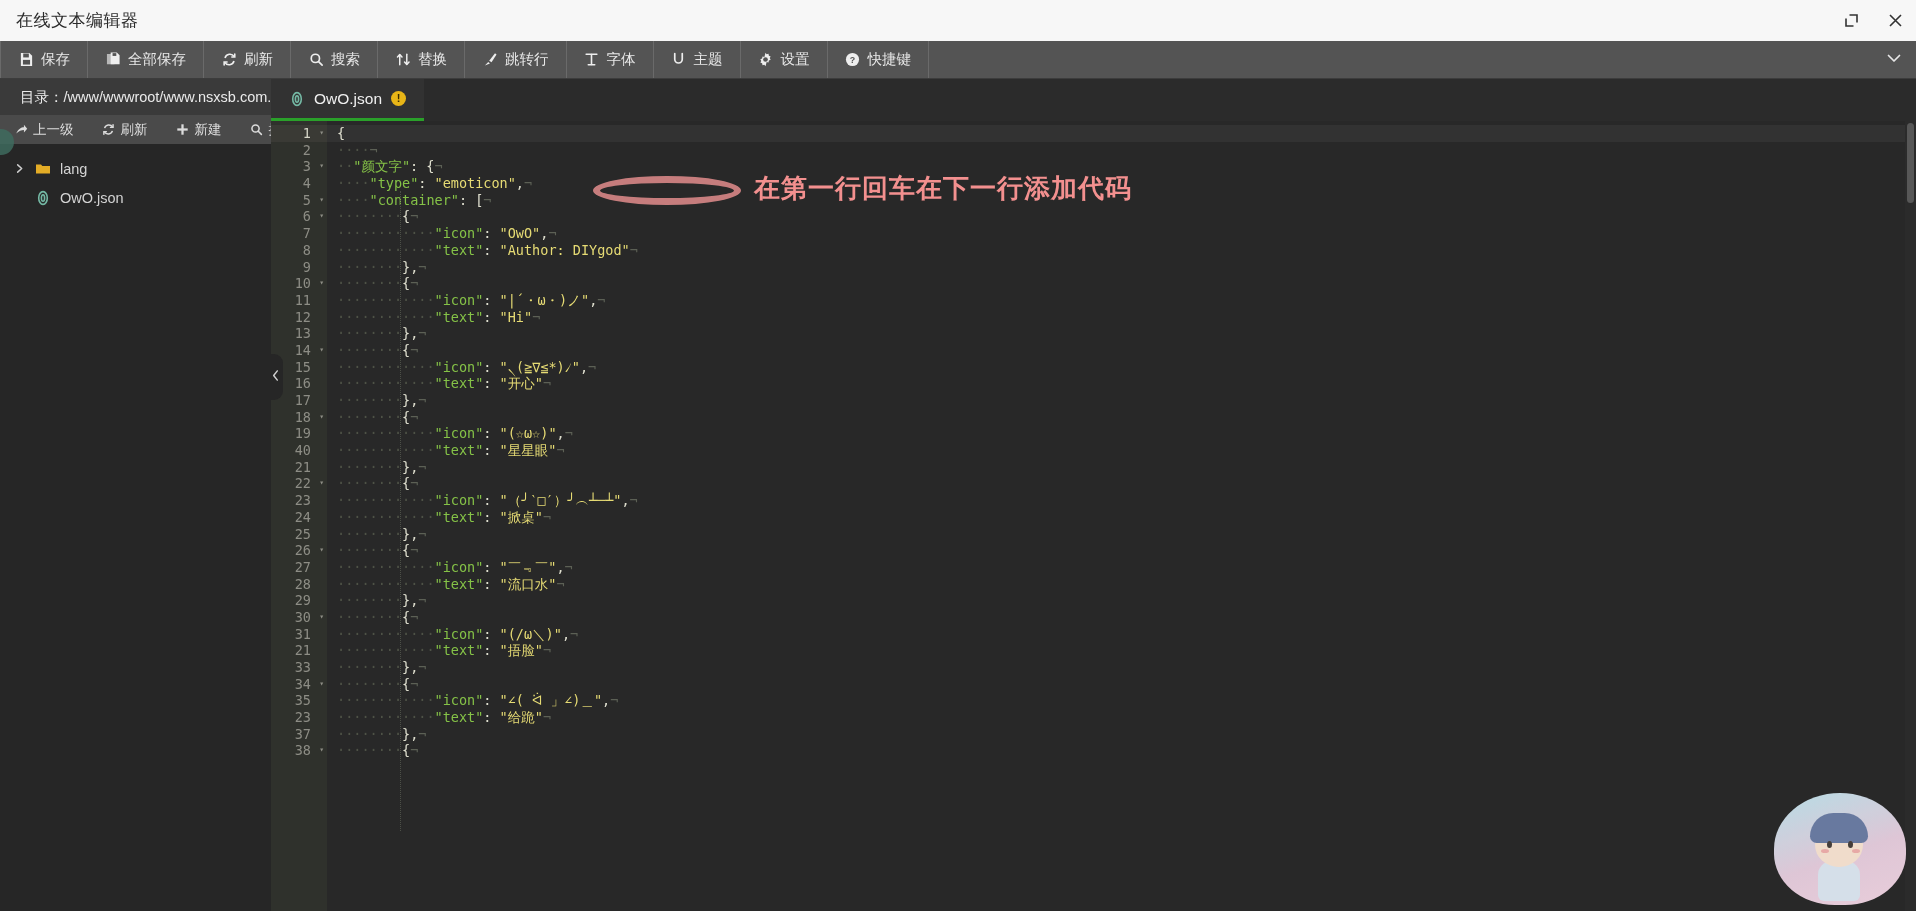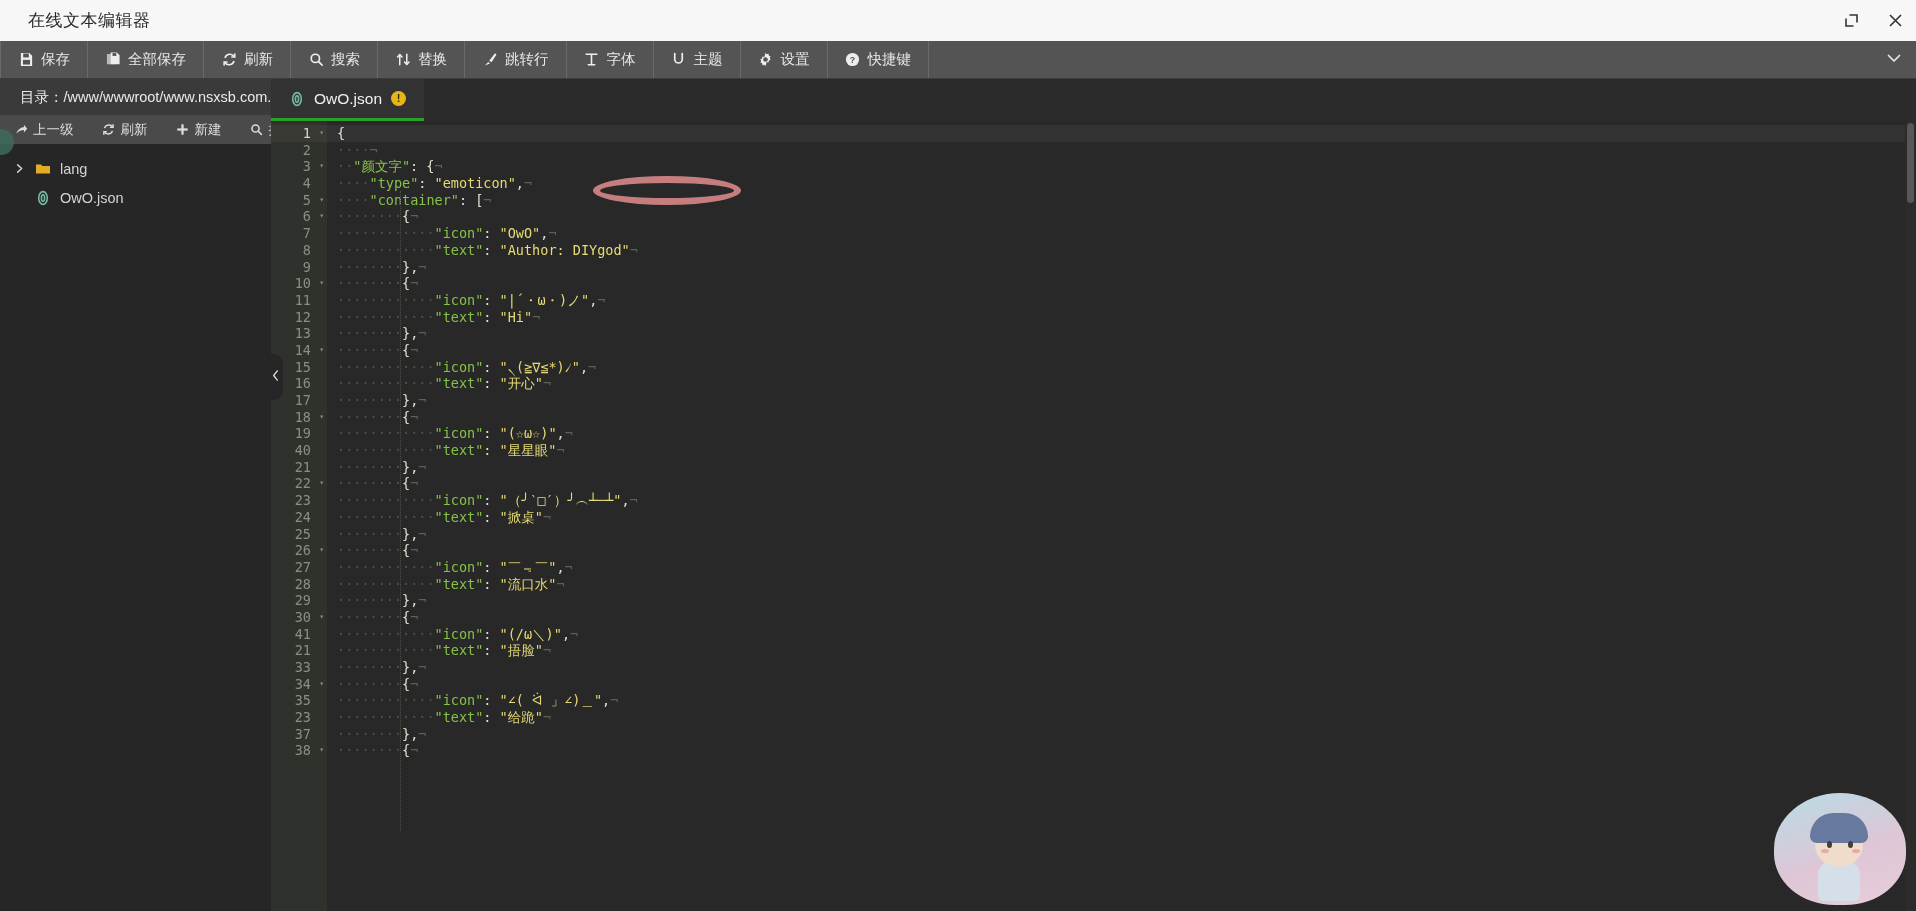--- a/index.html
+++ b/index.html
@@ -11,21 +11,21 @@
   }
 
   
   .titlebar {
     height: 41px;
     background: #f7f7f7;
     display: flex; align-items: center;
     position: relative;
   }
   .titlebar .app-title {
-    margin-left: 28px;
+    margin-left: 16px;
     font-size: 17px;
     color: #2b2b2b;
     letter-spacing: .5px;
   }
   .titlebar .win-controls {
     position: absolute; right: 10px; top: 0; bottom: 0;
     display: flex; align-items: center; gap: 22px;
   }
   .win-btn {
     width: 22px; height: 22px;
@@ -542,21 +542,21 @@
           <div class="gln">21</div>
           <div class="gln">22<span class="gfold">▾</span></div>
           <div class="gln">23</div>
           <div class="gln">24</div>
           <div class="gln">25</div>
           <div class="gln">26<span class="gfold">▾</span></div>
           <div class="gln">27</div>
           <div class="gln">28</div>
           <div class="gln">29</div>
           <div class="gln">30<span class="gfold">▾</span></div>
-          <div class="gln">41</div>
+          <div class="gln">31</div>
           <div class="gln">21</div>
           <div class="gln">33</div>
           <div class="gln">34<span class="gfold">▾</span></div>
           <div class="gln">35</div>
           <div class="gln">23</div>
           <div class="gln">37</div>
           <div class="gln">38<span class="gfold">▾</span></div>
         </div>
       <div class="code-scroll" id="code">
         <div class="indent-guide"></div>
@@ -599,20 +599,21 @@
           <div class="cline"><span class="ind">········</span><span class="pun">}</span><span class="pun">,</span><span class="cr">¬</span></div>
           <div class="cline"><span class="ind">········</span><span class="pun">{</span><span class="cr">¬</span></div>
         </div>
     </div>
 
     <div class="vscroll">
       <div class="vthumb"></div>
     </div>
 
     <div class="annot-ellipse"></div>
+    <div class="annot-text">在第一行回车在下一行添加代码</div>
 
     <div class="mascot">
       <div class="m-body"></div>
       <div class="m-head"></div>
       <div class="m-hair"></div>
       <div class="m-eye l"></div>
         <div class="m-eye r"></div>
       <div class="m-blush l"></div>
         <div class="m-blush r"></div>
     </div>

